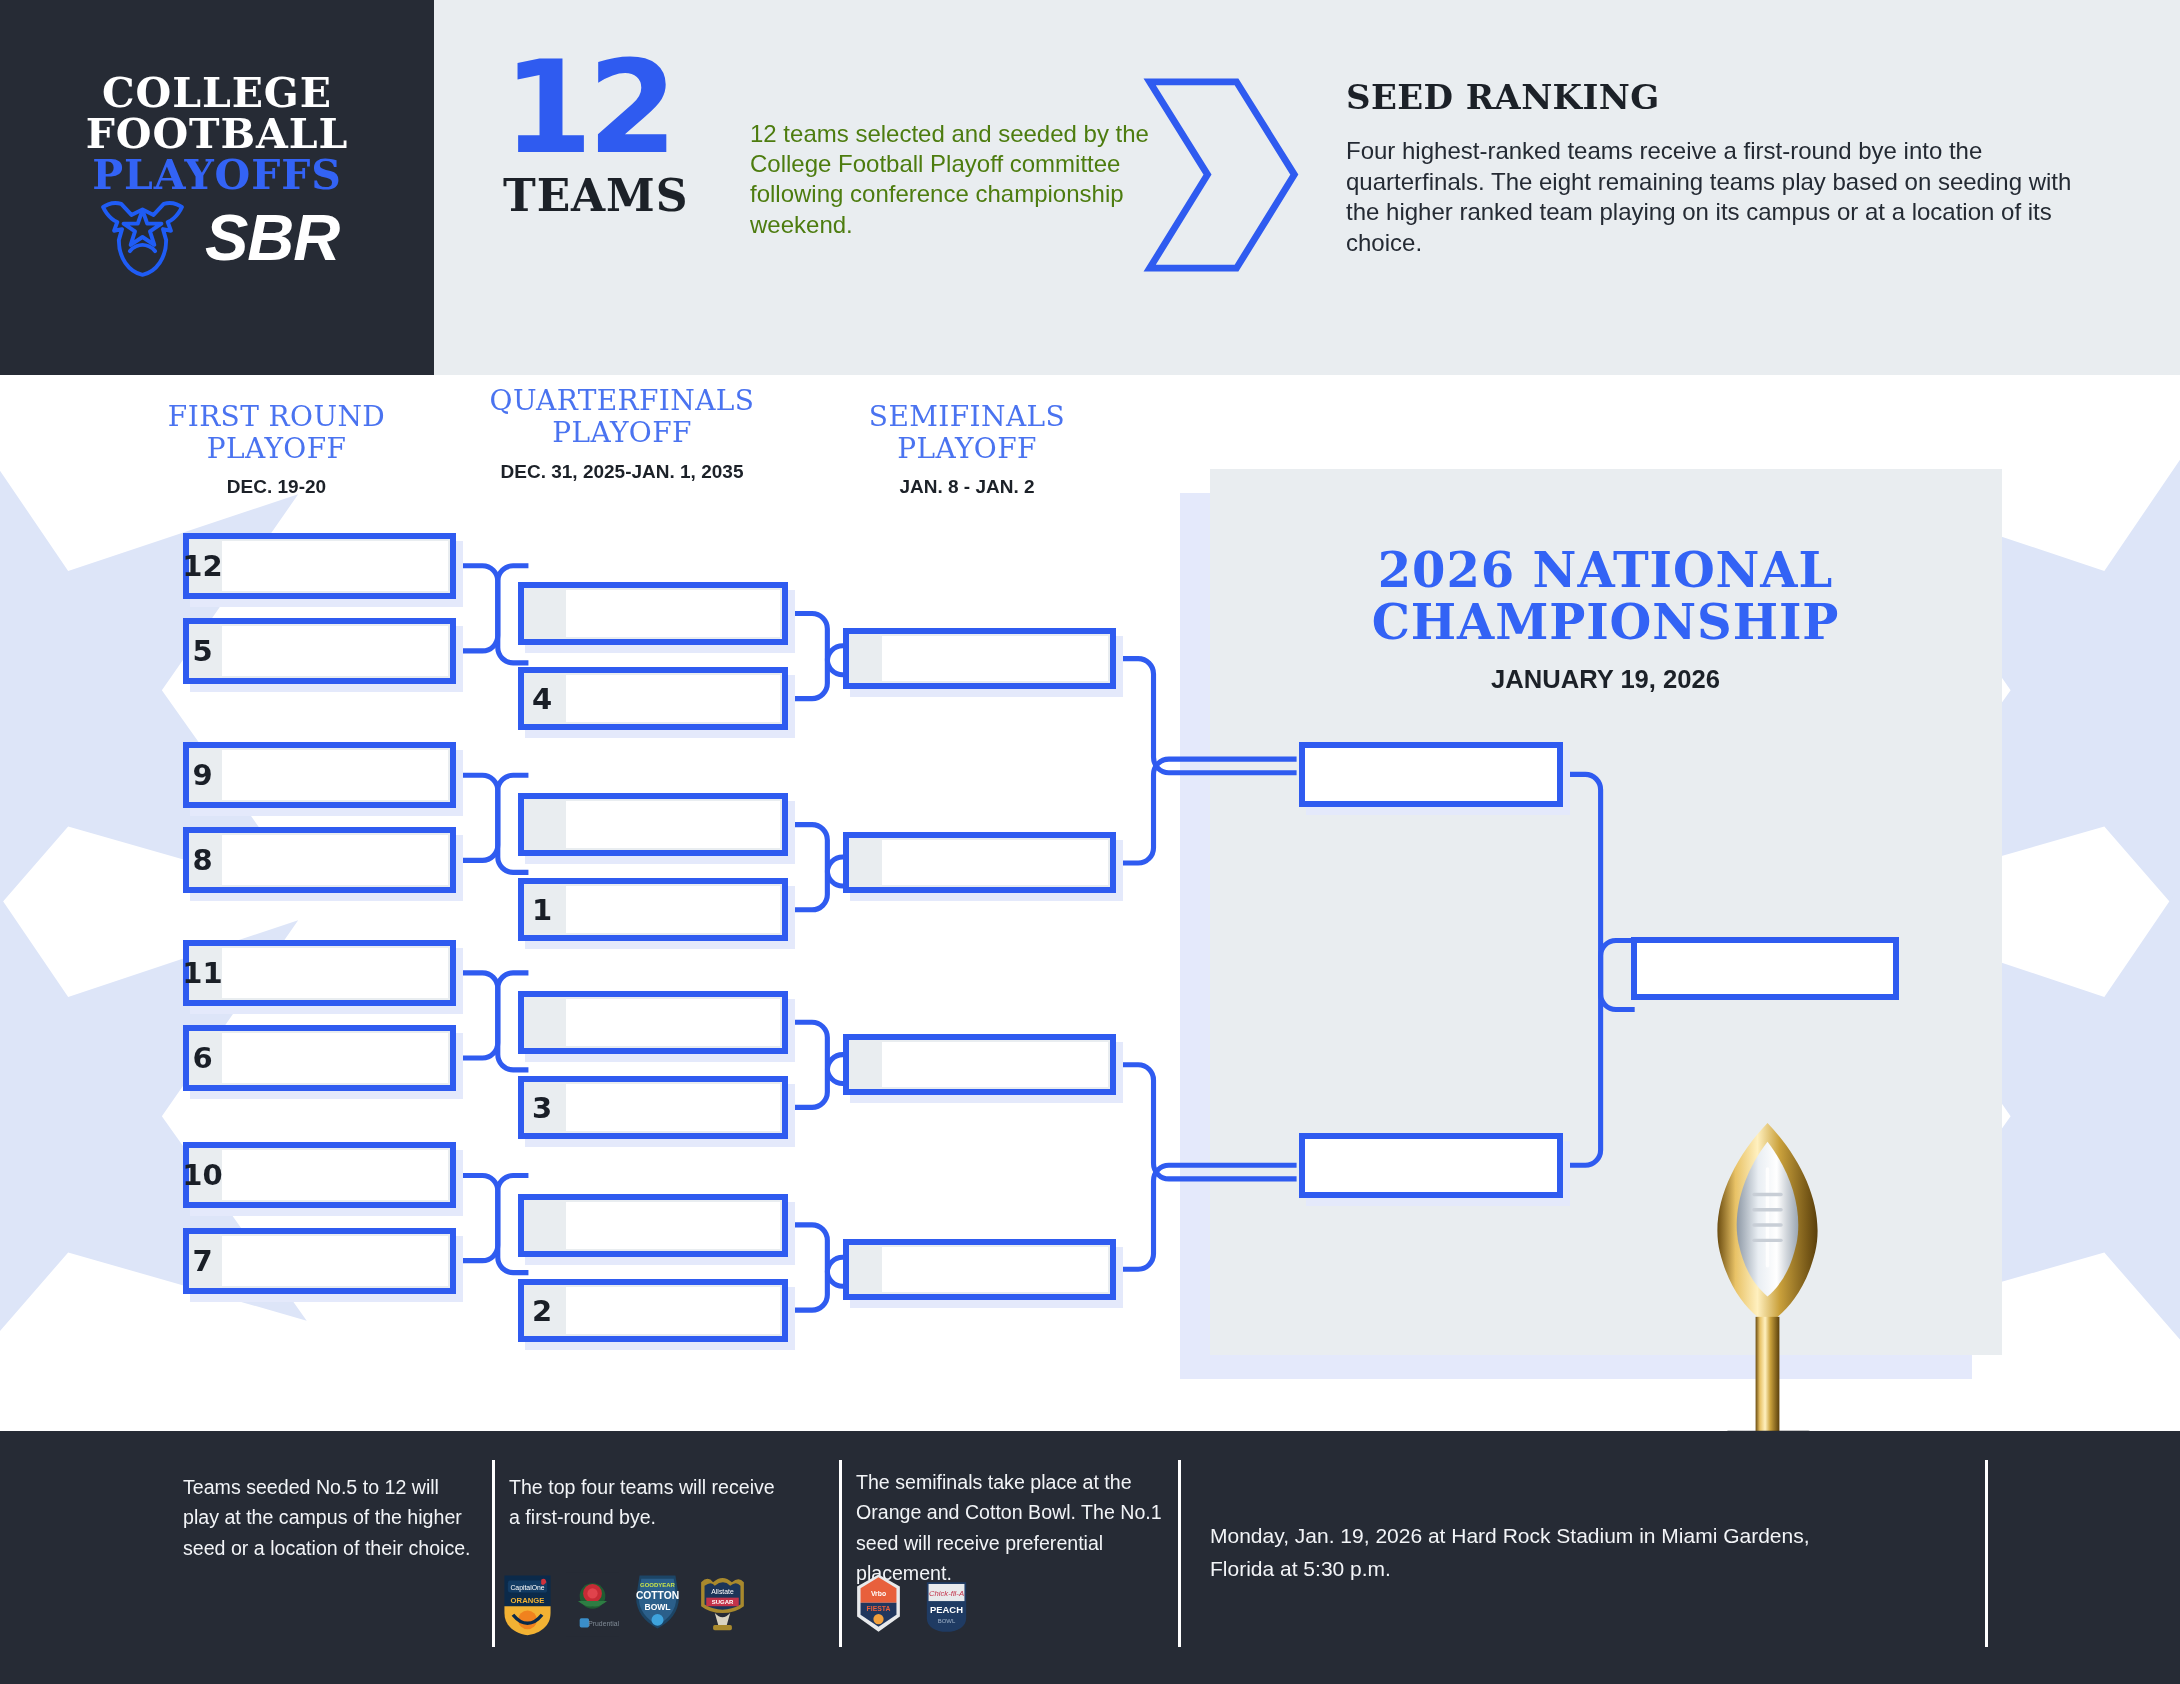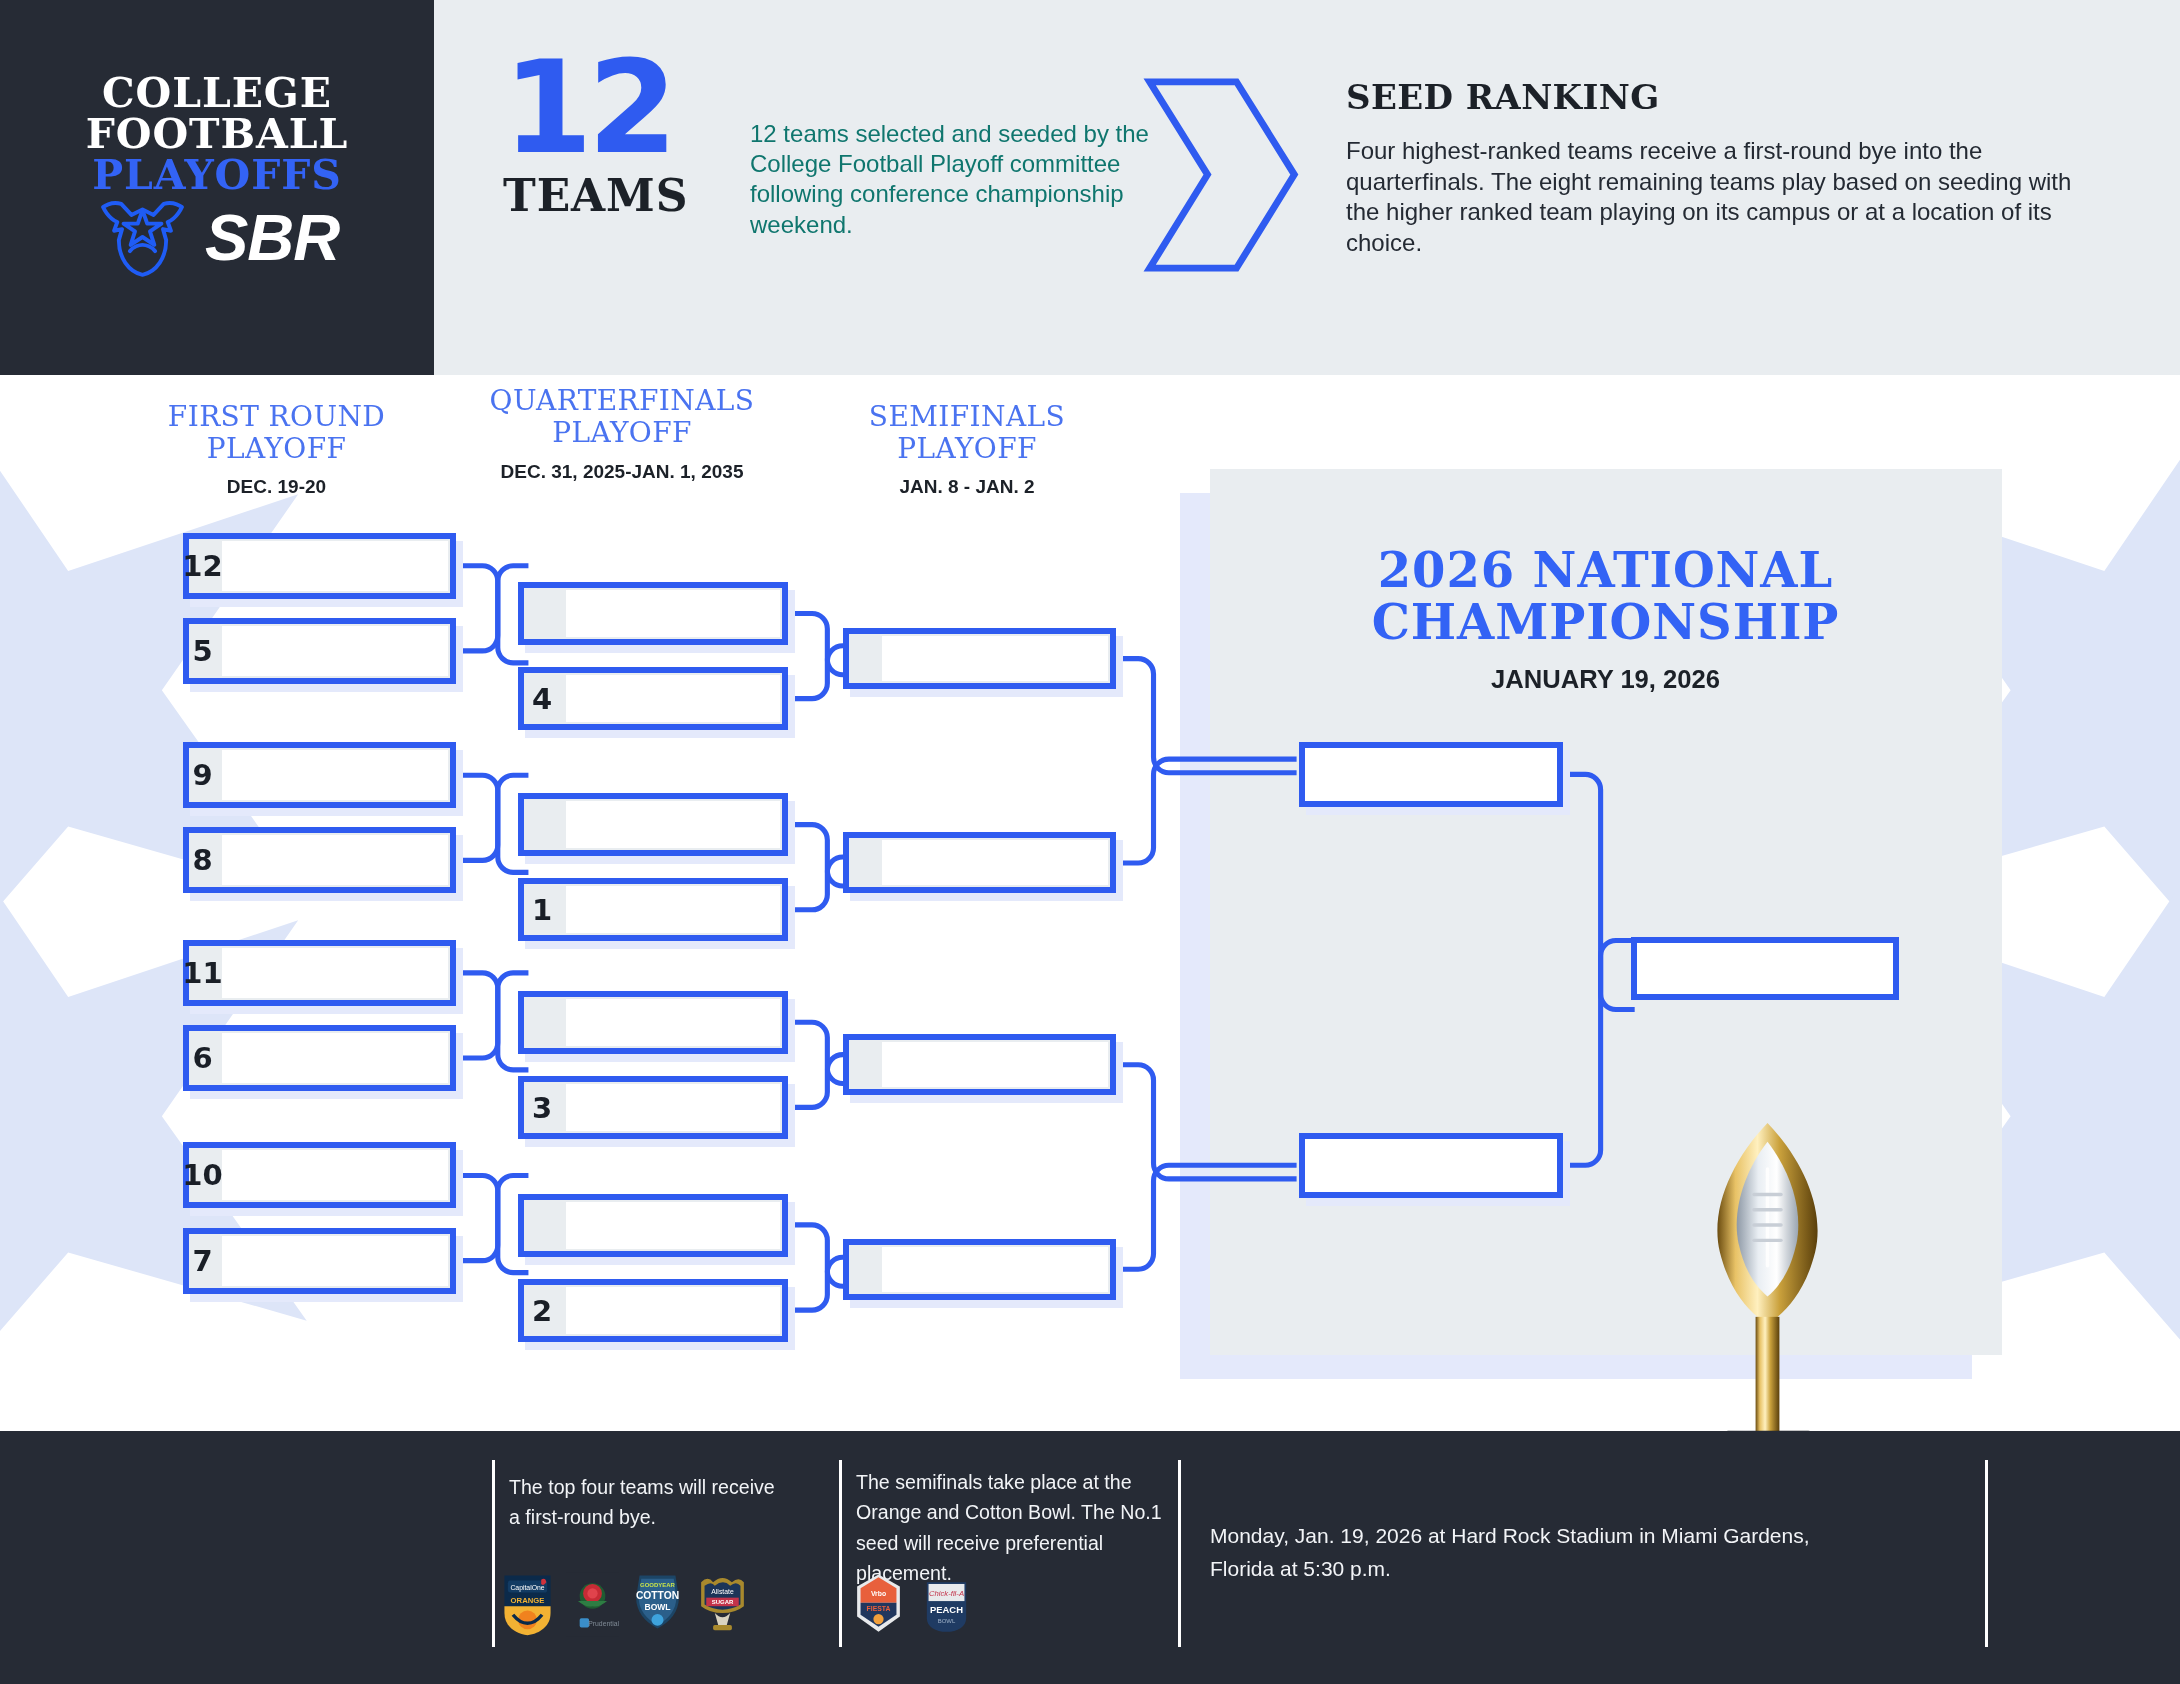--- a/index.html
+++ b/index.html
@@ -48,21 +48,21 @@
   #teams-number{
     color:#2f5bf0; font-size:129px; font-weight:bold; line-height:0.88;
     letter-spacing:-5.1px; font-family:"DejaVu Sans", sans-serif;
   }
   #teams-word{
     color:#1c2128; font-family:"DejaVu Serif", serif; font-weight:bold;
     font-size:44px; letter-spacing:0.9px; margin-top:5.1px;
   }
   #teams-desc{
     position:absolute; left:750px; top:119px; width:400px;
-    color:#0f766e; font-size:24px; line-height:1.26;
+    color:#4d7c0f; font-size:24px; line-height:1.26;
   }
   
   #chevron{ position:absolute; left:1141px; top:75px; width:162px; height:200px; }
 
   
   #seed-rank{
     position:absolute; left:1346px; top:77px; width:750px;
   }
   #seed-rank-title{
     font-family:"DejaVu Serif", serif; font-weight:bold;
@@ -470,20 +470,21 @@
   <div class="bx r5" style="left:1631px; top:562px; width:268px; height:63px;">
     <div class="frame" style="background:#ffffff;"></div>
     <div class="inner" style="left:10.2px; right:10.2px; top:9.4px; bottom:9.4px;"></div>
     <div class="seed"></div>
   </div>
 
 </div>
 
 <div id="footer">
 
+  <div class="fnote" style="left:183px; top:41px; width:290px;">Teams seeded No.5 to 12 will play at the campus of the higher seed or a location of their choice.</div>
 
   <div class="fdiv" style="left:492px; top:29px; height:187px;"></div>
 
   <div class="fnote" style="left:509px; top:41px; width:281px;">The top four teams will receive a first-round bye.</div>
 
   <div class="logo-row" style="left:503px; top:1572px;"></div>
 
   <div style="position:absolute; left:501px; top:141px; display:flex; gap:12px; align-items:flex-end;">
 
     <span class="bowl-logo">

